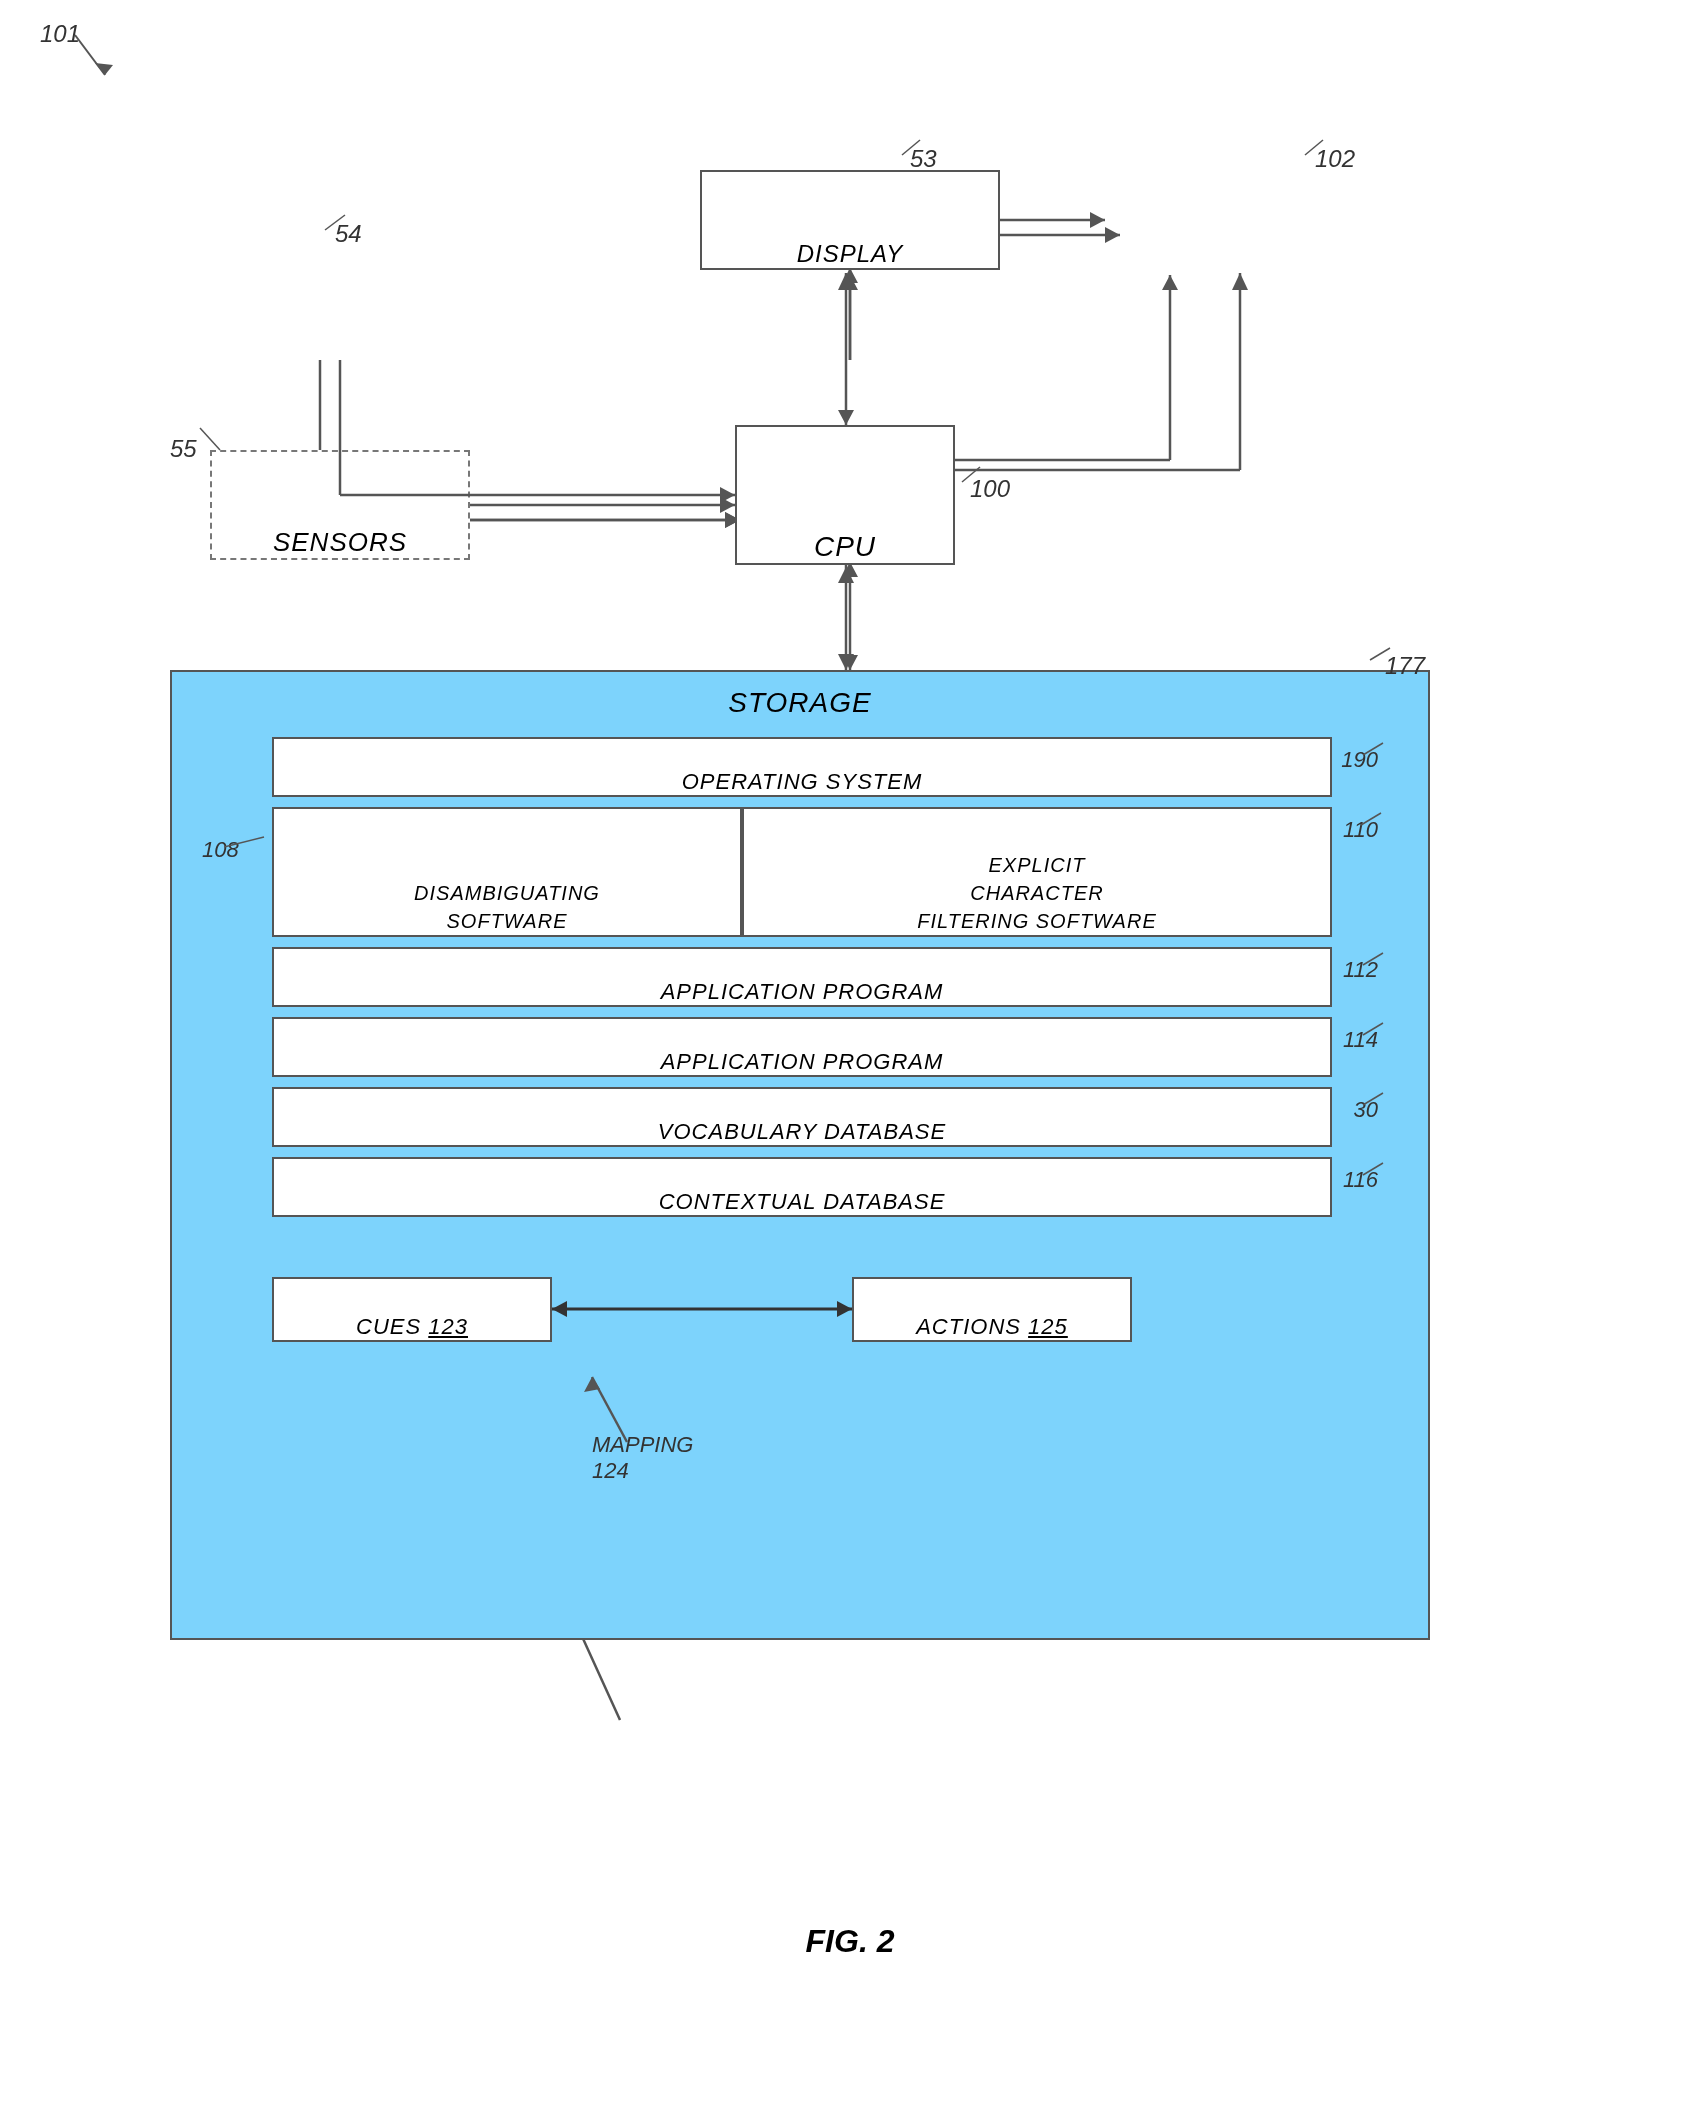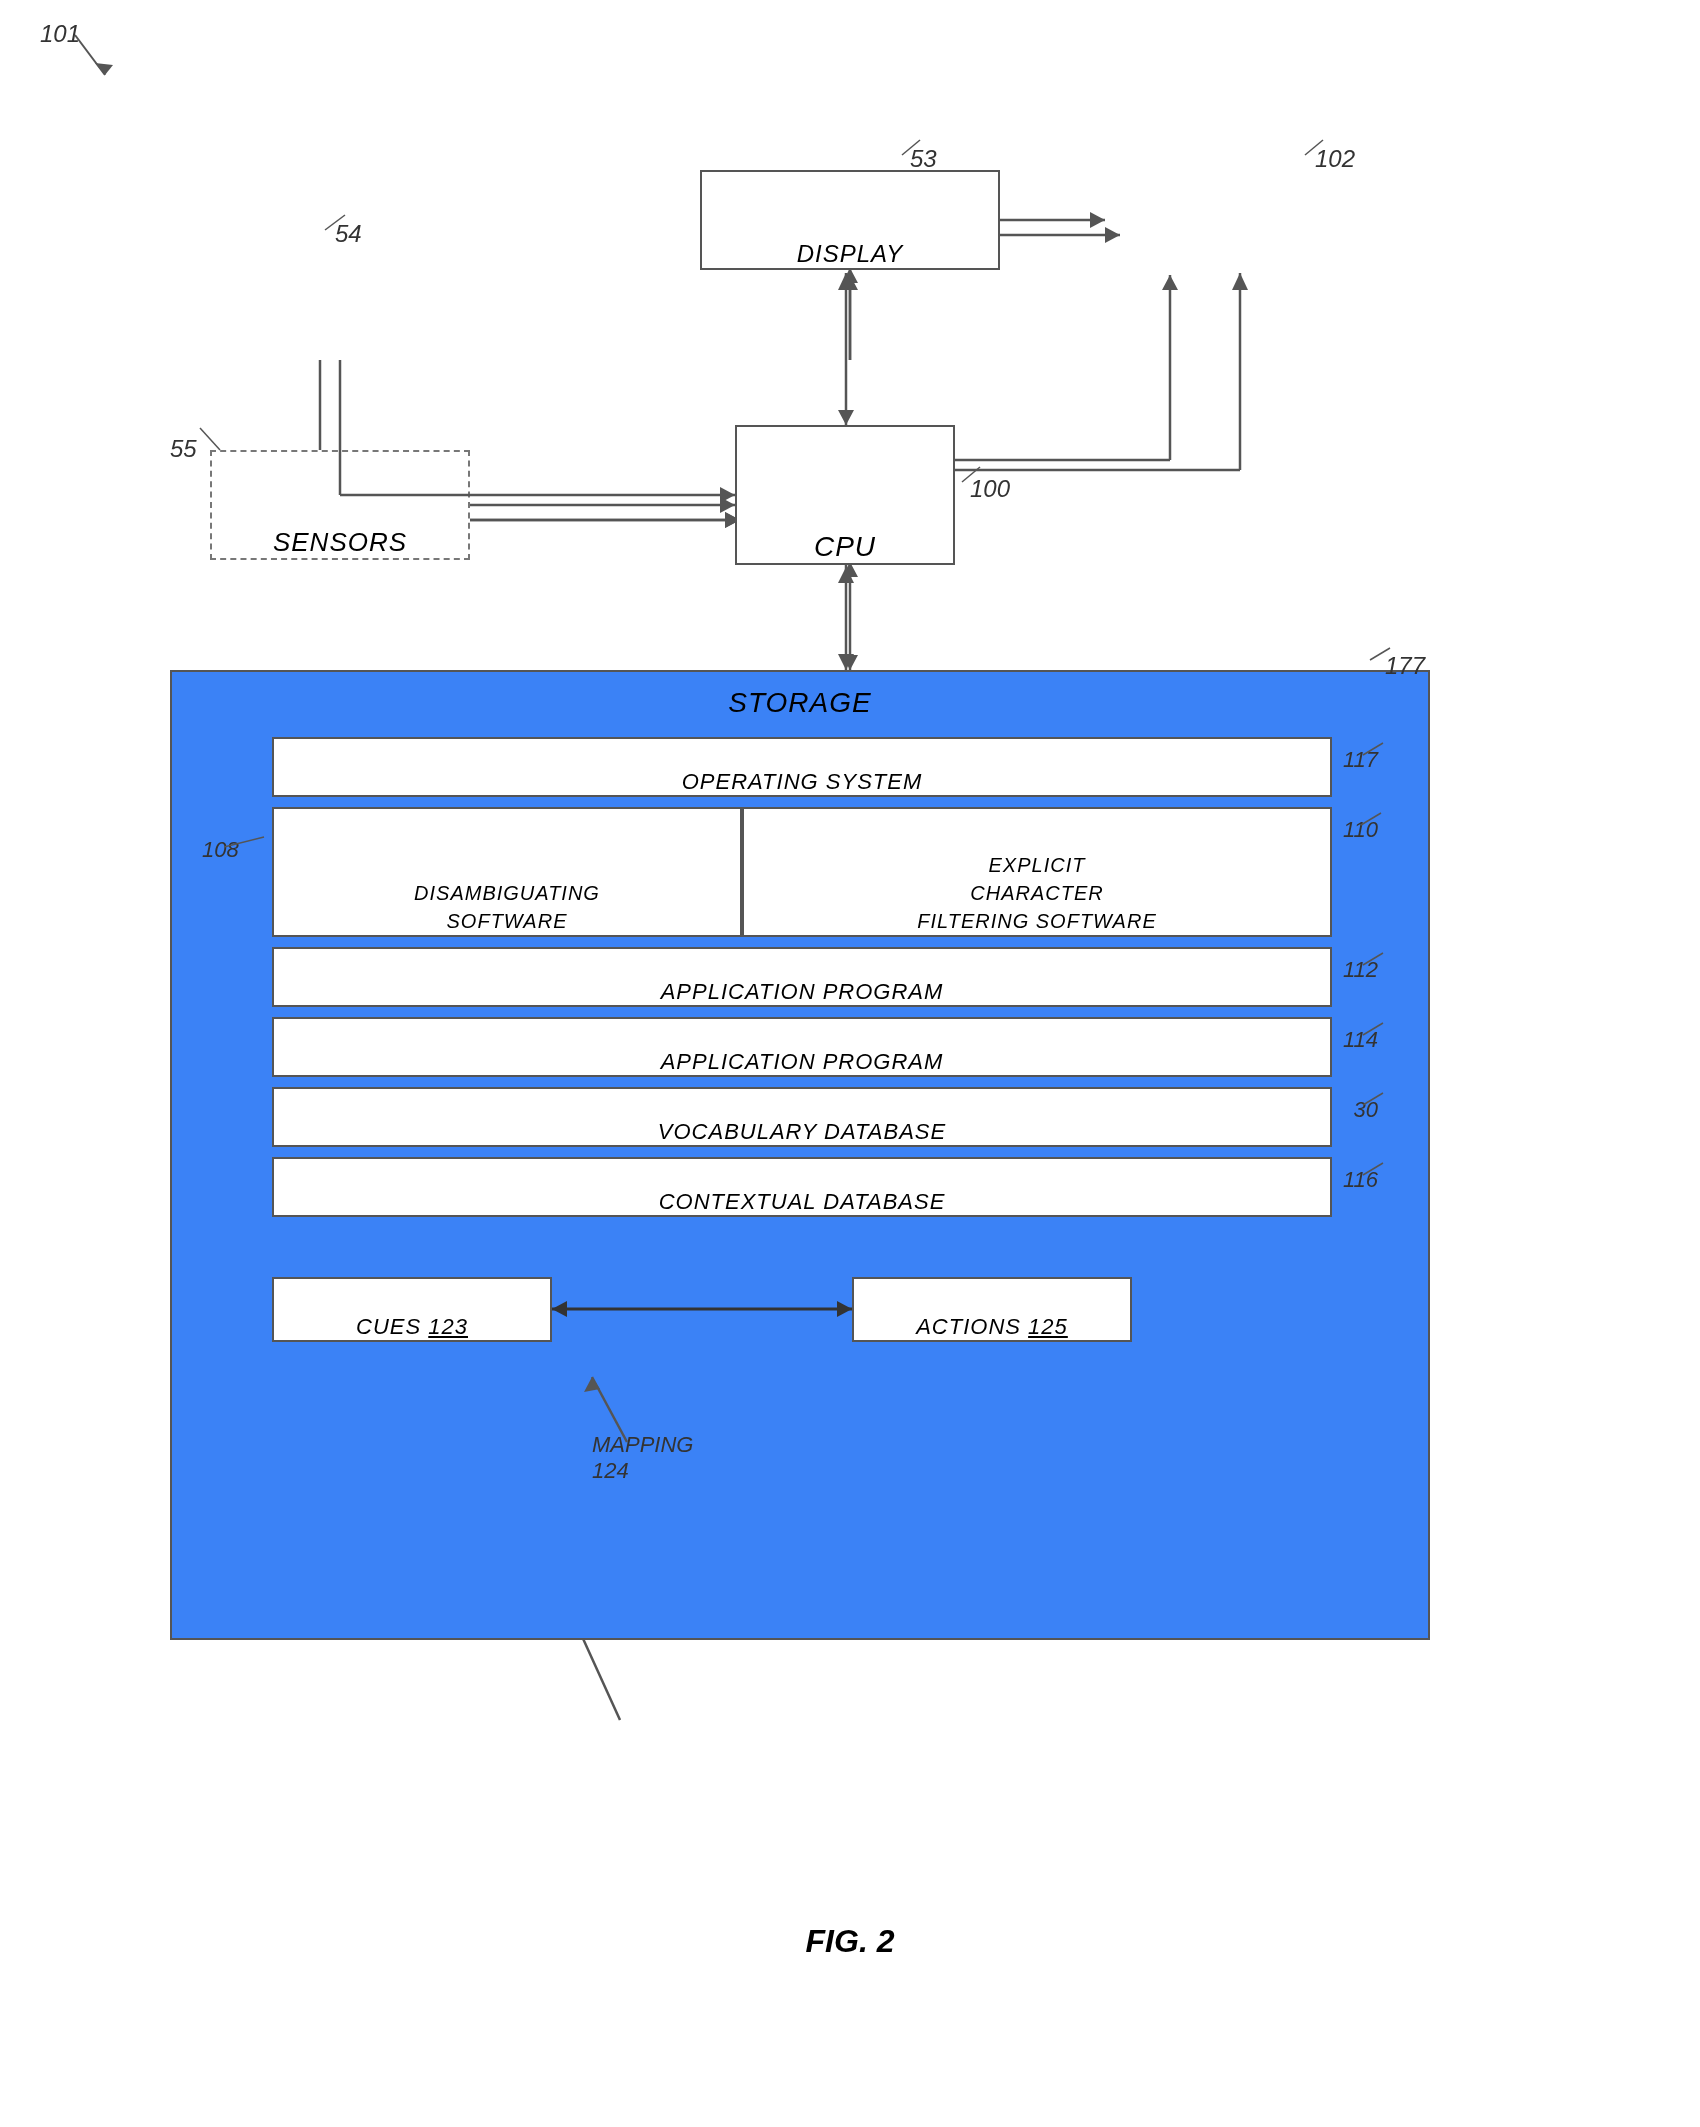--- a/index.html
+++ b/index.html
@@ -55,21 +55,21 @@
     }
 
     .box-dashed {
       border: 2px dashed #777;
     }
 
     
     .storage-outer {
       position: absolute;
       border: 2px solid #555;
-      background: #3b82f6;
+      background: #7dd3fc;
       padding-left: 40px;
     }
 
     svg.arrows {
       position: absolute;
       top: 0;
       left: 0;
       width: 100%;
       height: 100%;
       overflow: visible;
@@ -164,21 +164,21 @@
   </svg>
 
   <div class="storage-outer" style="left:50px; top:590px; width:1260px; height:970px;">
 
     <div style="position:absolute; top:15px; left:50%; transform:translateX(-50%); font-size:28px; font-style:italic; letter-spacing:1px;">STORAGE</div>
 
     <div class="box" style="left:100px; top:65px; width:1060px; height:60px; font-size:22px;">
       <span>OPERATING SYSTEM</span>
     </div>
 
-    <div class="ref-label" style="right:50px; top:75px; font-size:22px;">117</div>
+    <div class="ref-label" style="right:50px; top:75px; font-size:22px;">190</div>
     <svg style="position:absolute;right:30px;top:68px;width:40px;height:20px;">
       <line x1="5" y1="15" x2="25" y2="3" stroke="#555" stroke-width="1.5"></line>
     </svg>
 
     <div class="box" style="left:100px; top:135px; width:470px; height:130px; font-size:20px; line-height:1.4;">
       <span style="white-space:pre-line;">DISAMBIGUATING
 SOFTWARE</span>
     </div>
 
     <div class="ref-label" style="left:30px; top:165px; font-size:22px;">108</div>

